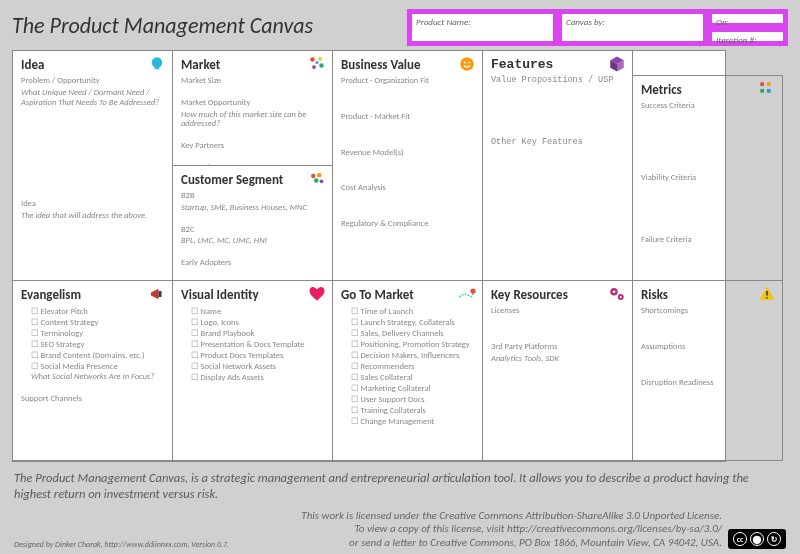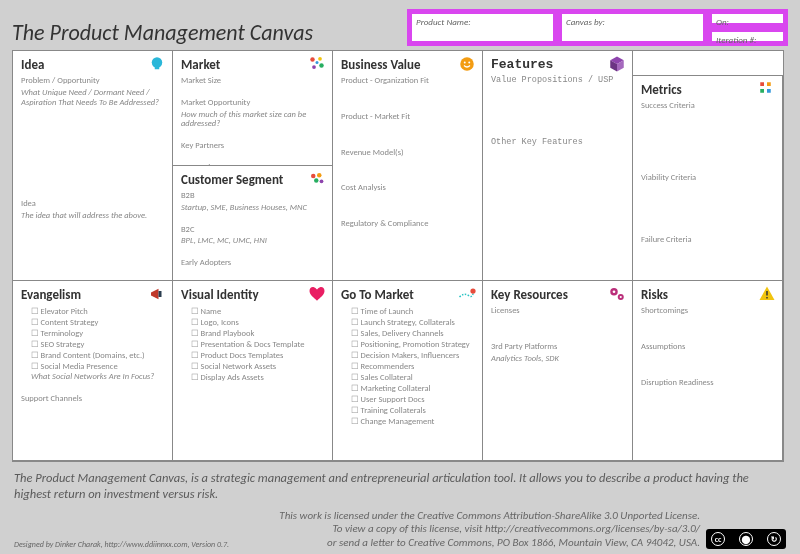--- a/index.html
+++ b/index.html
@@ -9,21 +9,21 @@
     width: 800px;
     height: 554px;
     overflow: hidden;
     color: #444;
   }
   .page {
     padding: 10px 12px 4px 12px;
   }
   .topbar {
     display: flex;
-    align-items: flex-end;
+    align-items: flex-start;
     margin-bottom: 4px;
   }
   .title {
     flex: 1;
     font-style: italic;
     font-weight: 400;
     font-size: 22px;
     color: #333;
     padding-top: 2px;
   }
@@ -47,21 +47,21 @@
   .meta .cb { grid-column: 2; grid-row: 1 / span 2; }
   .meta .on { grid-column: 3; grid-row: 1; font-style: italic; }
   .meta .it { grid-column: 3; grid-row: 2; }
 
   .canvas {
     background: #fff;
     border: 1px solid #888;
     display: grid;
     grid-template-columns: 160px 160px 150px 150px 150px;
     grid-template-rows: 230px 180px;
-    width: 772px;
+    width: 714px;
   }
   .box {
     border: 1px solid #888;
     margin: -1px 0 0 -1px;
     padding: 6px 8px 4px 8px;
     position: relative;
     overflow: hidden;
   }
   .box h2 {
     font-size: 13px;
@@ -118,21 +118,21 @@
     display:flex;
     align-items:flex-end;
     justify-content:space-between;
     font-size: 8px;
     font-style: italic;
     color: #666;
     padding: 6px 2px 0 2px;
   }
   .license-txt { text-align:right; font-size:11px; line-height:1.2; margin-right:6px;}
   .cc {
-    display:inline-flex; align-items:center; gap:14px;
+    display:inline-flex; align-items:center; gap:3px;
     background:#000; color:#fff; border-radius:3px;
     padding:3px 5px; font-style:normal; font-weight:700;
     font-size:9px;
   }
   .cc .ring{
     width:14px;height:14px;border:1.5px solid #fff;border-radius:50%;
     display:inline-flex;align-items:center;justify-content:center;
     font-size:8px;
   }
 </style>

